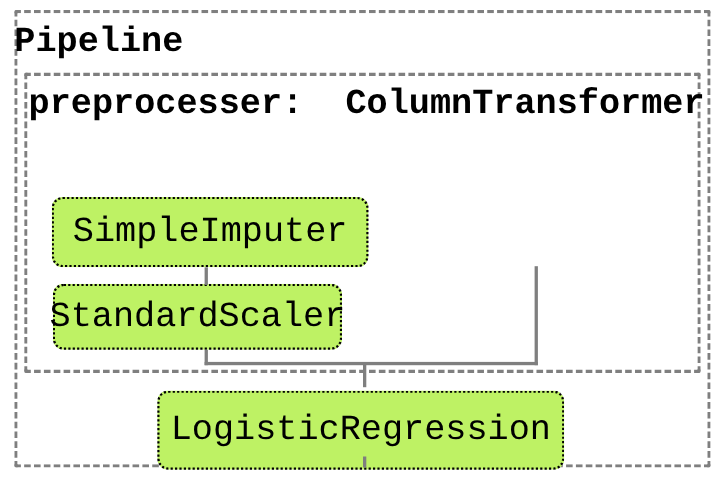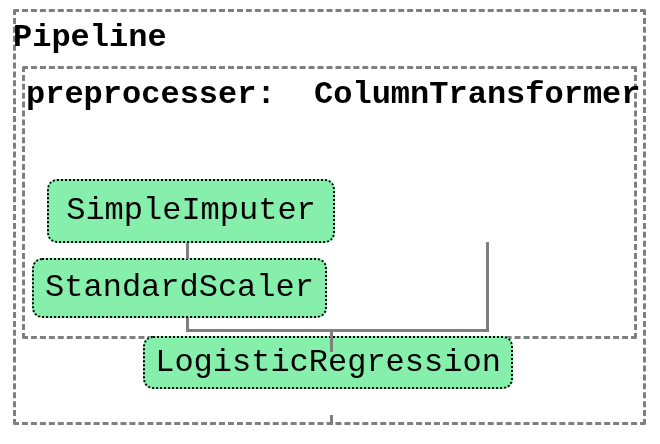--- a/index.html
+++ b/index.html
@@ -53,21 +53,21 @@
     font-weight: bold;
     line-height: 28px;
     white-space: pre;
   }
 
   
   .estimator-box {
     position: absolute;
     border: 2.5px dotted #000000;
     border-radius: 10px;
-    background: #86efac;
+    background: #bef264;
     box-sizing: border-box;
     display: flex;
     align-items: center;
     justify-content: center;
     font-size: 32px;
     line-height: 34px;
     white-space: pre;
     cursor: pointer;
   }
 
@@ -87,23 +87,23 @@
   <div class="diagram-title">Pipeline</div>
 
   <div class="container-box" style="left:22px; top:66px; width:615px; height:273px;"></div>
 
   <div class="ct-title">preprocesser:  ColumnTransformer</div>
 
 
   <div class="estimator-box" style="left:47px; top:179px; width:288px; height:64px;">SimpleImputer</div>
 
 
-  <div class="estimator-box" style="left:32px; top:258px; width:295px; height:60px;">StandardScaler</div>
+  <div class="estimator-box" style="left:48px; top:258px; width:263px; height:60px;">StandardScaler</div>
 
-  <div class="estimator-box" style="left:143px; top:336px; width:370px; height:53px;">LogisticRegression</div>
+  <div class="estimator-box" style="left:143px; top:355px; width:370px; height:72px;">LogisticRegression</div>
 
   <div class="connector" style="left:186px; top:243px; width:3px; height:16px;"></div>
   <div class="connector" style="left:186px; top:318px; width:3px; height:14px;"></div>
   <div class="connector" style="left:486px; top:242px; width:3px; height:90px;"></div>
   <div class="connector" style="left:186px; top:329px; width:303px; height:3px;"></div>
   <div class="connector" style="left:330px; top:331px; width:3px; height:21px;"></div>
   <div class="connector" style="left:330px; top:415px; width:3px; height:10px;"></div>
 
 </div>
 

